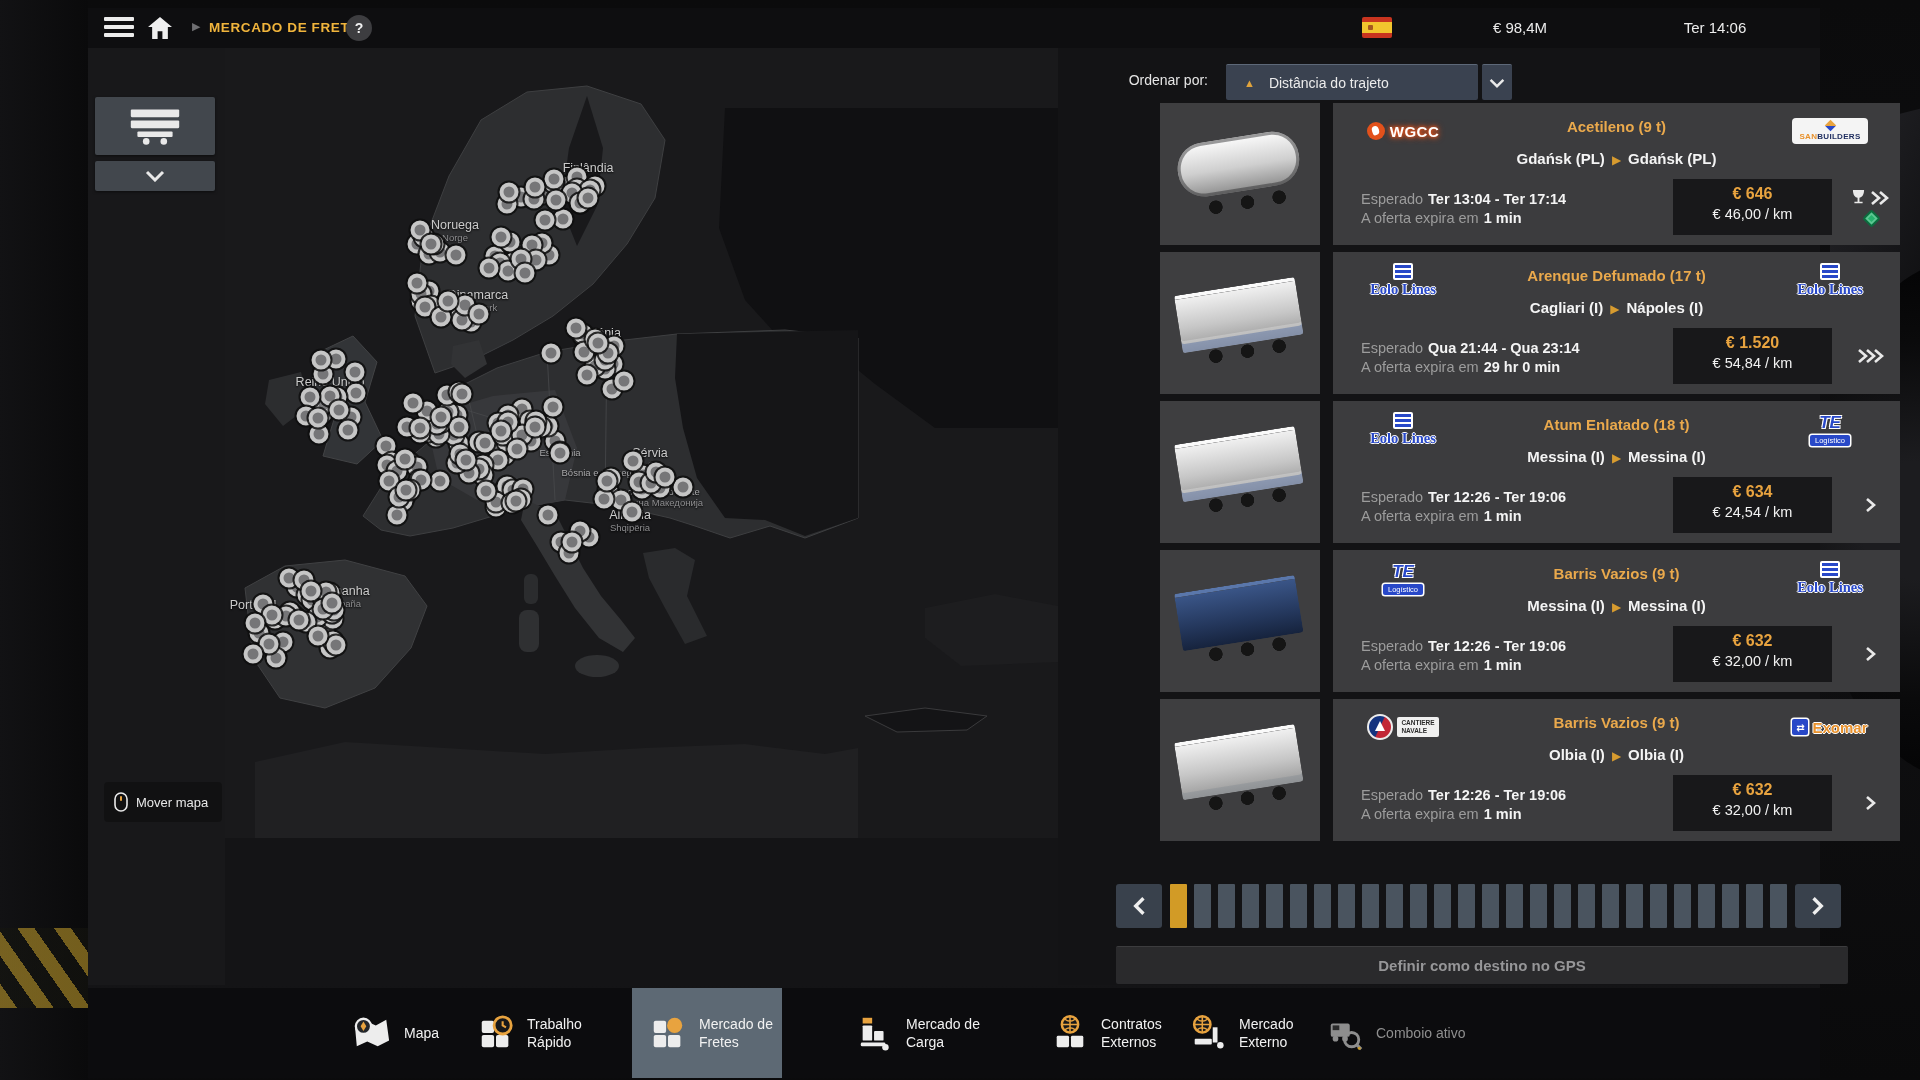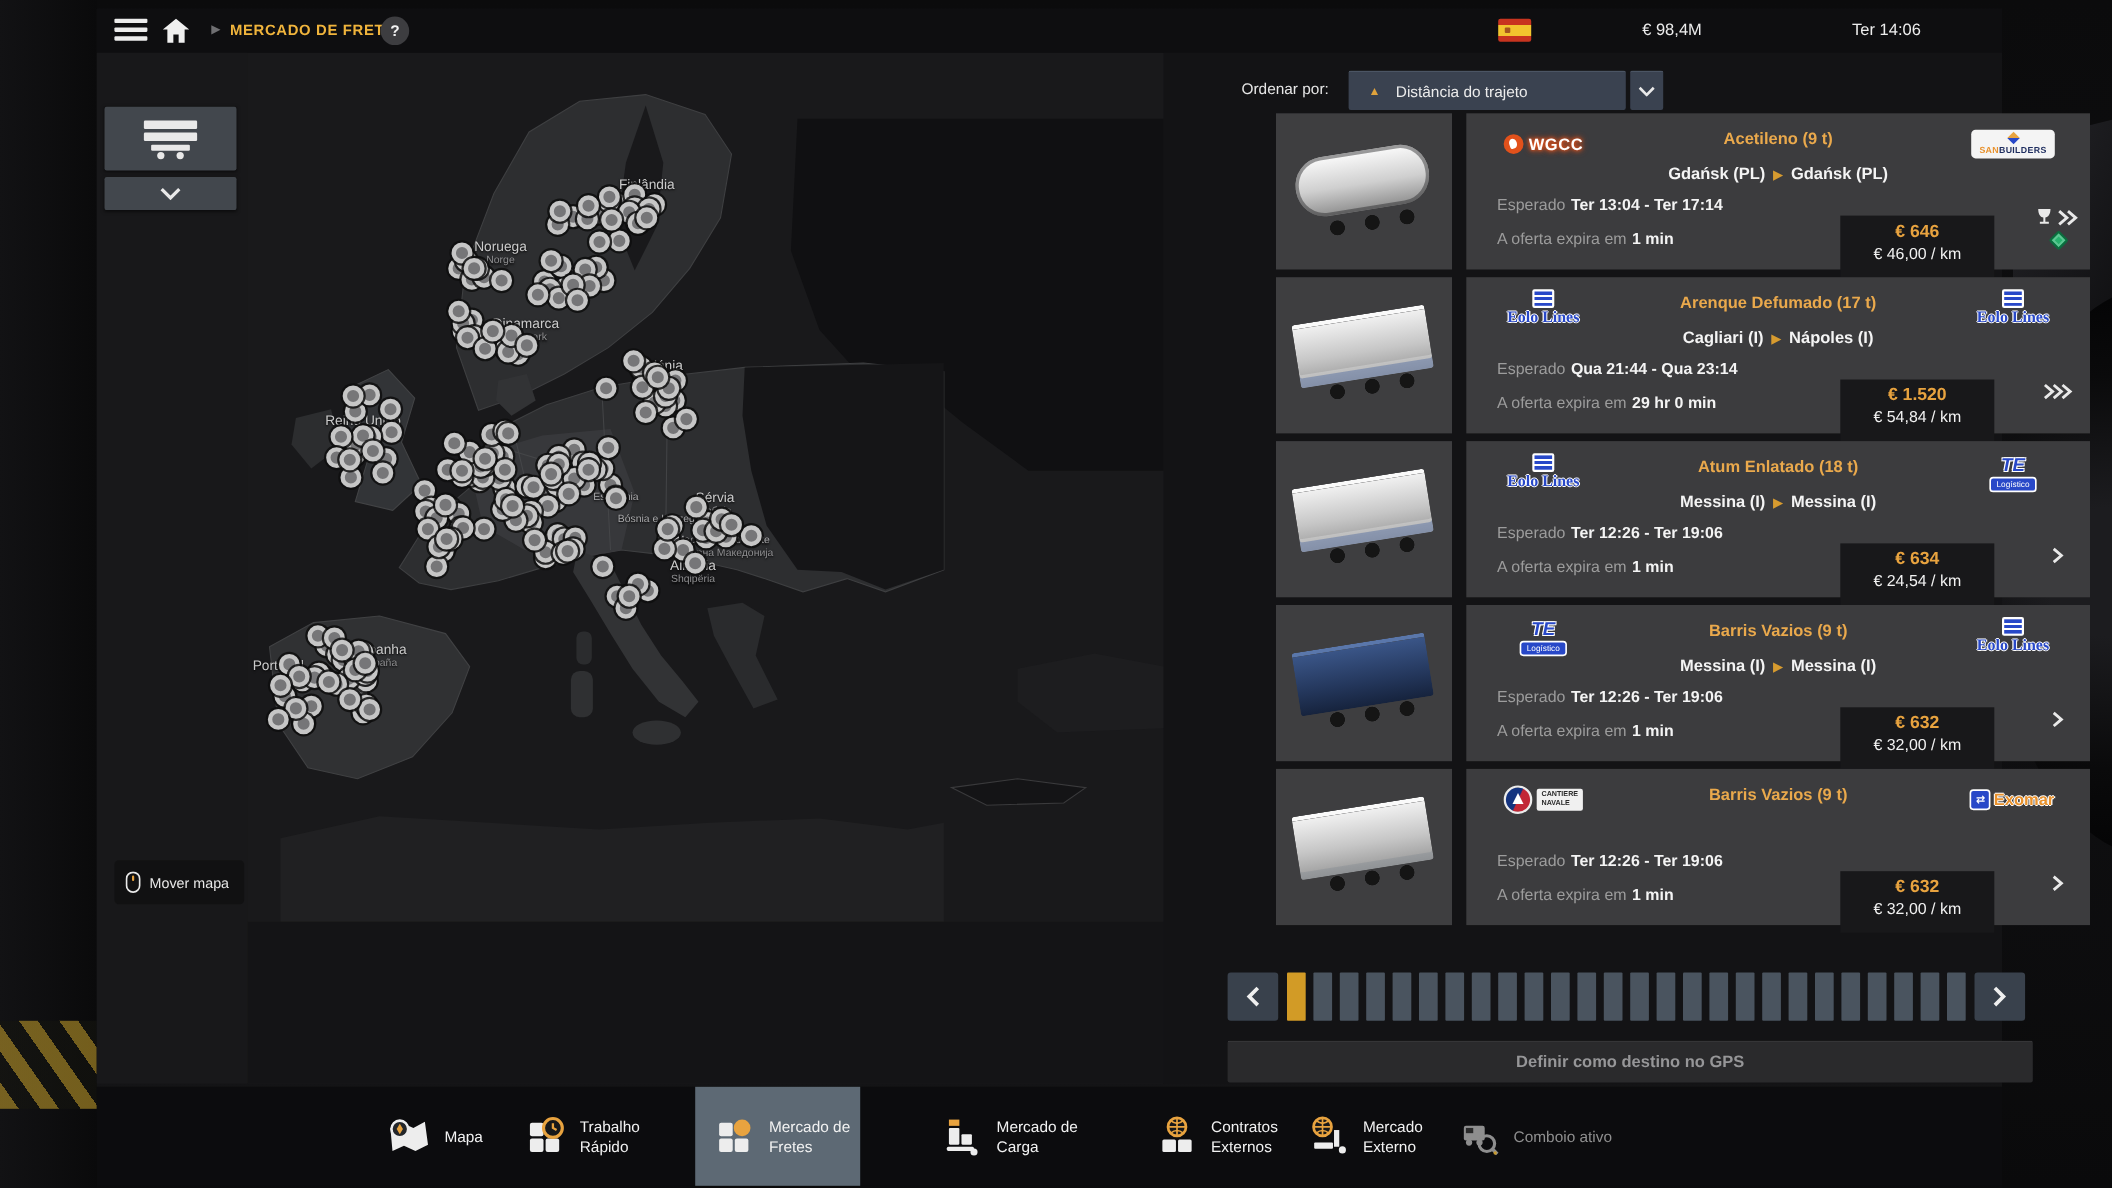--- a/index.html
+++ b/index.html
@@ -107,24 +107,24 @@
 
   .logo-slot { position:absolute; top:8px; width:112px; height:40px; display:flex; flex-direction:column;
                align-items:center; justify-content:center; }
   .logo-left { left:14px; } .logo-right { right:14px; }
   .offer-title { position:absolute; left:132px; right:132px; top:15px; text-align:center;
                  font-weight:bold; font-size:15px; color:#eaa94c; }
   .offer-route { position:absolute; left:0; right:0; top:47px; text-align:center; font-size:15px;
                  font-weight:bold; color:#f4f4f4; }
   .route-arrow { color:#d79b2f; font-size:12px; margin:0 7px; }
   .offer-line { position:absolute; left:28px; font-size:14.5px; color:#9c9c9c; }
-  .offer-expected { top:76px;text-align:right; } .offer-expires { top:107px; }
+  .offer-expected { top:88px;text-align:right; } .offer-expires { top:107px; }
   .offer-line b { color:#f4f4f4; margin-left:5px; font-weight:bold; }
-  .price-box { position:absolute; left:340px; top:76px; width:140px; height:56px; background:#18181a;
-               text-align:center;margin-top:17px; }
+  .price-box { position:absolute; left:340px; top:76px; width:159px; height:56px; background:#18181a;
+               text-align:center; }
   .price { margin-top:6px; color:#e8a33f; font-weight:bold; font-size:16px; }
   .price-km { margin-top:3px; color:#f2f2f2; font-size:14.5px; }
   .offer-icons { position:absolute; right:4px; top:76px; width:50px; height:56px; display:flex;
                  flex-direction:column; align-items:center; justify-content:center; gap:6px; }
   .icon-row { display:flex; align-items:center; gap:5px; }
 
   
   .lg { display:flex; align-items:center; gap:5px; }
   .wgcc-flame { position:relative; width:18px; height:18px; border-radius:50%; background:#e2511b; }
   .wgcc-flame::after { content:""; position:absolute; left:5px; top:4px; width:7px; height:9px;
@@ -752,20 +752,23 @@
                   </span>
                 </span>
               </div>
       <div class="offer-title">Barris Vazios (9 t)</div>
       <div class="logo-slot logo-right">
                 <span class="lg-exo">
                   <span class="exo-mark">⇄</span>
                   <span class="exo-text">Exomar</span>
                 </span>
               </div>
+      <div class="offer-route">
+        <span>Olbia (I)</span><span class="route-arrow">▶</span><span>Olbia (I)</span>
+      </div>
       <div class="offer-line offer-expected">
         <span>Esperado</span><b>Ter 12:26 - Ter 19:06</b>
       </div>
       <div class="offer-line offer-expires">
         <span>A oferta expira em</span><b>1 min</b>
       </div>
       <div class="price-box">
         <div class="price">€ 632</div>
         <div class="price-km">€ 32,00 / km</div>
       </div>

